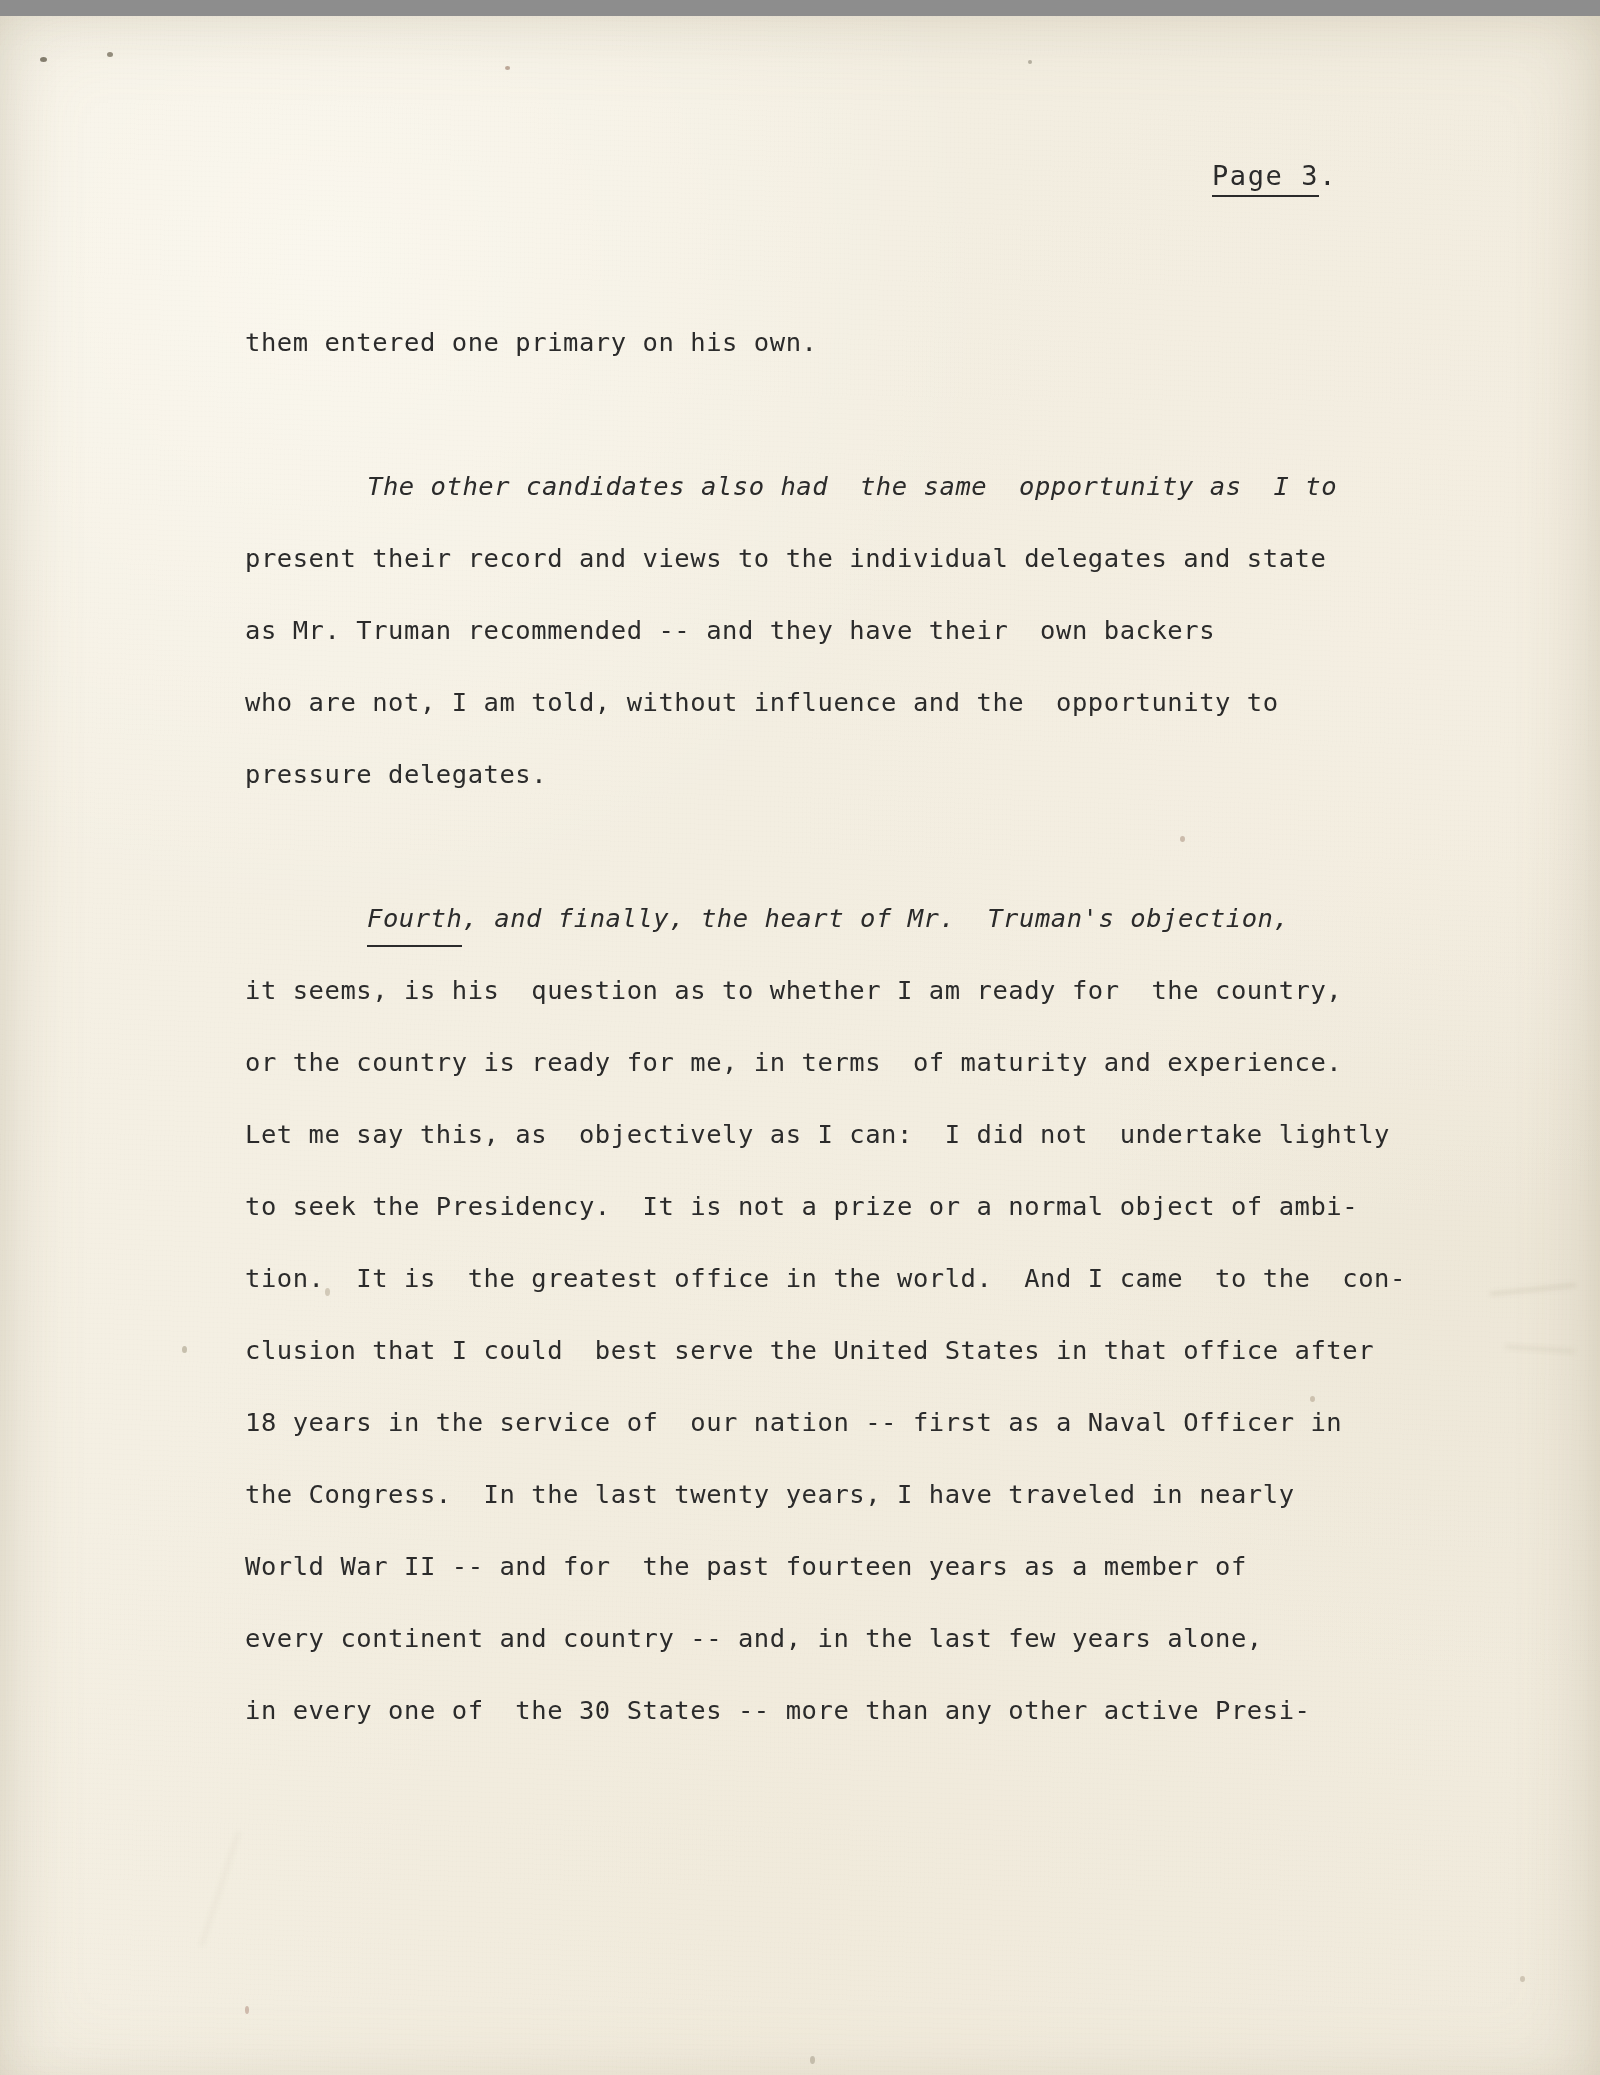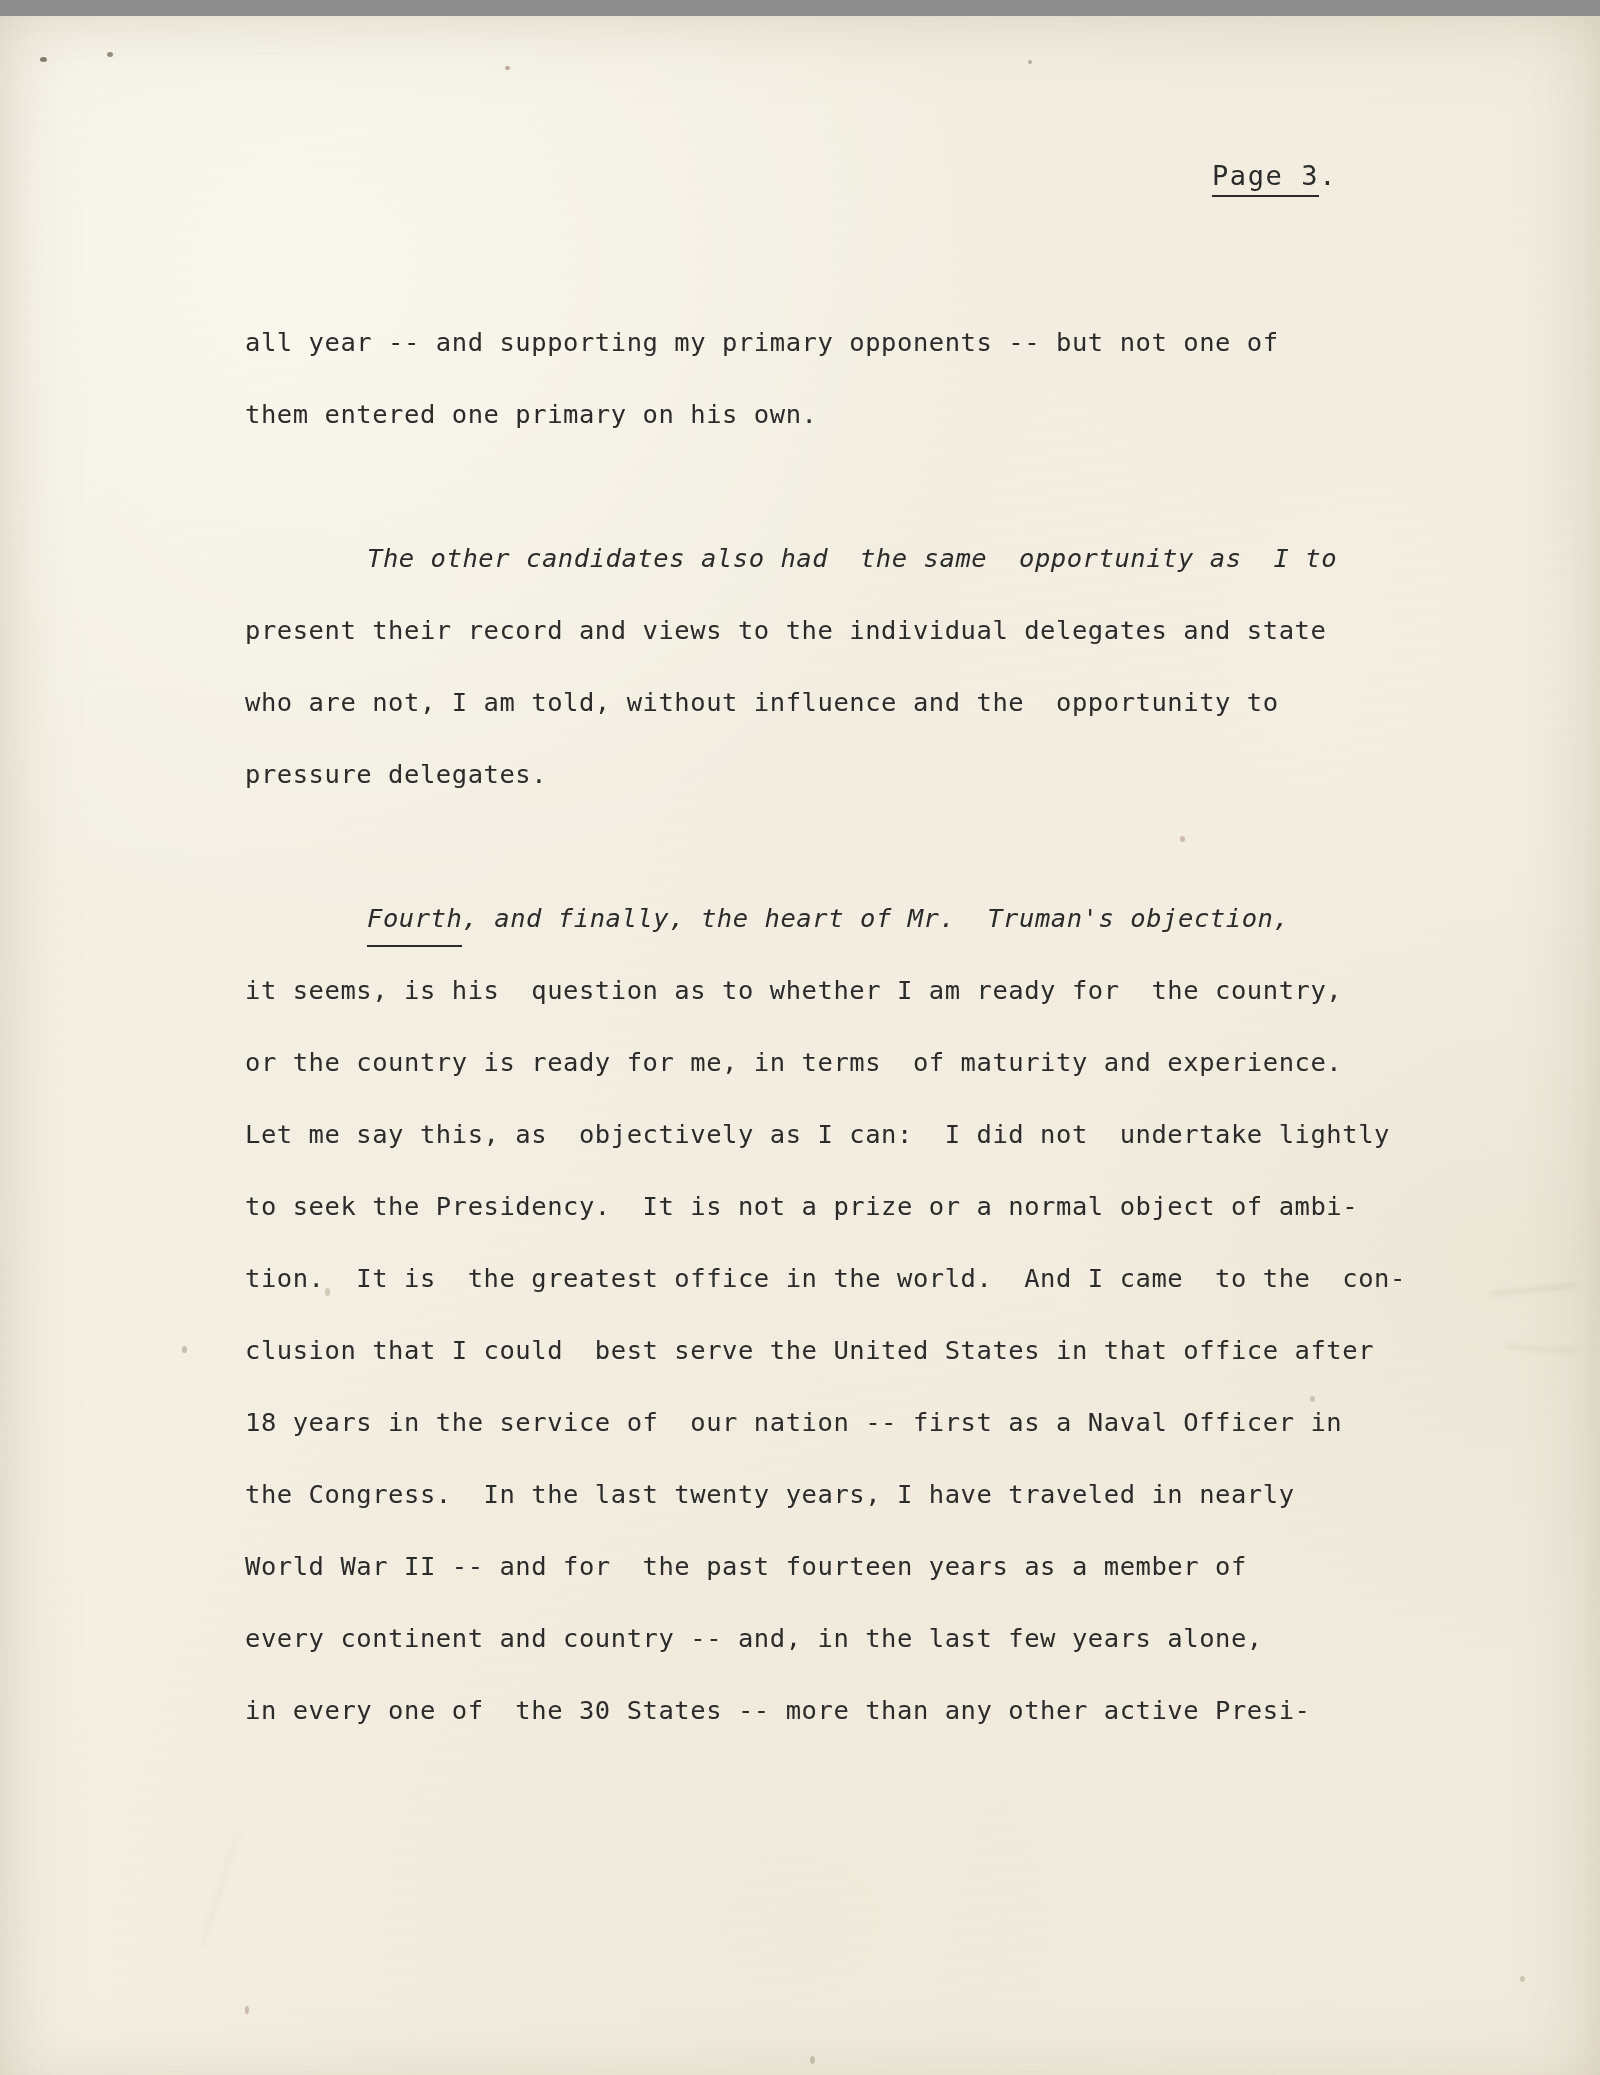--- a/index.html
+++ b/index.html
@@ -132,27 +132,27 @@
   <div class="speck" style="left:245px;  top:1990px;width:4px;  height:8px;  background:#9a6f5e; opacity:.40;"></div>
 
   <div class="crease crease-a"></div>
   <div class="crease crease-b"></div>
   <div class="crease crease-c"></div>
 
   <div class="page-number"><span class="u">Page 3</span><span>.</span></div>
 
   <div class="body-text">
 
-    <div class="ln">all year -- and supporting my primary opponents -- but not one of</div>
     <div class="ln">them entered one primary on his own.</div>
 
     <div class="ln blank"></div>
 
     <div class="ln indent">The other candidates also had  the same  opportunity as  I to</div>
     <div class="ln">present their record and views to the individual delegates and state</div>
+    <div class="ln">as Mr. Truman recommended -- and they have their  own backers</div>
     <div class="ln">who are not, I am told, without influence and the  opportunity to</div>
     <div class="ln">pressure delegates.</div>
 
     <div class="ln blank"></div>
 
     <div class="ln indent"><span class="uline">Fourth</span><span>, and finally, the heart of Mr.  Truman's objection,</span></div>
     <div class="ln">it seems, is his  question as to whether I am ready for  the country,</div>
     <div class="ln">or the country is ready for me, in terms  of maturity and experience.</div>
     <div class="ln">Let me say this, as  objectively as I can:  I did not  undertake lightly</div>
     <div class="ln">to seek the Presidency.  It is not a prize or a normal object of ambi-</div>

